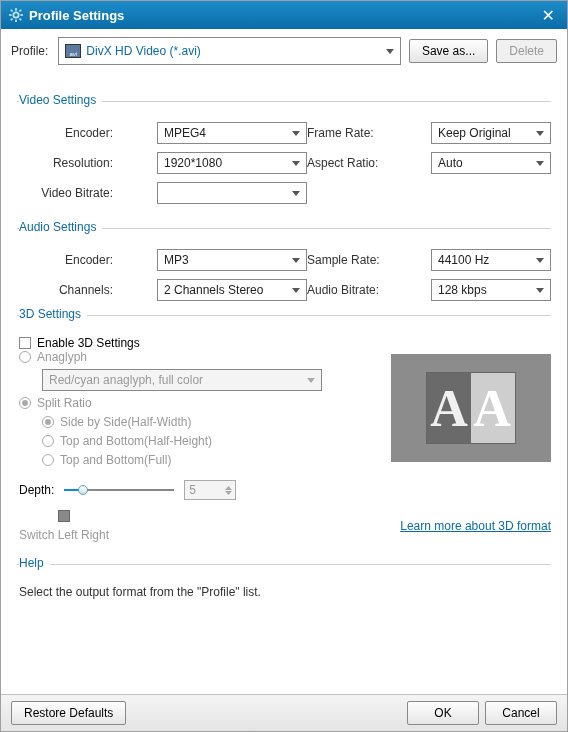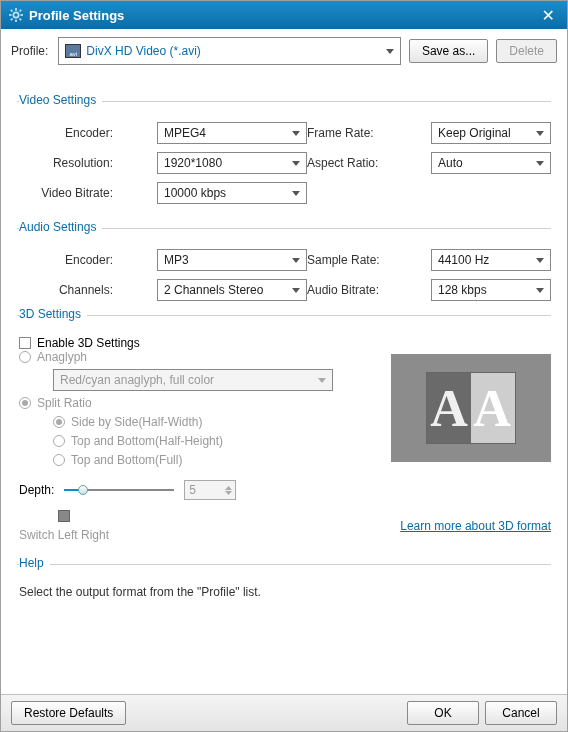--- a/index.html
+++ b/index.html
@@ -41,21 +41,21 @@
   .g3-inner { display: flex; gap: 12px; }
   .g3-left { flex: 1; }
   .g3-right { width: 160px; }
   .chk-row { display: flex; align-items: center; gap: 6px; margin-bottom: 0; margin-left: 2px; }
   .chk { width: 12px; height: 12px; border: 1px solid #888; background: #fff; }
   .chk.filled { background: #888; border:1px solid #666; }
   .rad { width: 12px; height: 12px; border: 1px solid #aaa; border-radius: 50%; background: #fff; display:flex; align-items:center; justify-content:center; }
   .rad .dot { width:6px; height:6px; border-radius:50%; background:#aaa; }
   .opt-row { display: flex; align-items: center; gap: 6px; margin-bottom: 5px; margin-left: 2px; }
   .muted { color: #9a9a9a; }
-  .indent { margin-left: 36px; }
+  .indent { margin-left: 25px; }
   .combo.disabled { background:#f4f4f4; }
   .combo.disabled .txt { color:#9a9a9a; }
   
   .preview { background:#8c8c8c; height: 108px; display:flex; align-items:center; justify-content:center; margin-top:4px; }
   .preview .a1, .preview .a2 { font-size: 52px; font-family: Georgia, serif; font-weight: bold; }
   .preview .a1 { color:#f0f0f0; }
   .preview .a2 { color:#555; background:#e0e0e0; margin-left:-2px; }
   .preview .pair { display:flex; align-items:center; border:1px solid #666; }
   .preview .half { width:44px; height:70px; display:flex; align-items:center; justify-content:center; }
   .preview .half.l { background:#6a6a6a; }
@@ -168,21 +168,20 @@
                 <polygon points="0,0 8,0 4,5" fill="#555"></polygon>
               </svg>
             </span>
           </div>
       </div>
     </div>
     <div class="row2">
       <div class="col left">
         <div class="flabel">Video Bitrate:</div>
         <div class="combo">
-            <span class="txt">10000 kbps</span>
             <span class="arr">
               <svg width="8" height="5">
                 <polygon points="0,0 8,0 4,5" fill="#555"></polygon>
               </svg>
             </span>
           </div>
       </div>
     </div>
   </div>
 

